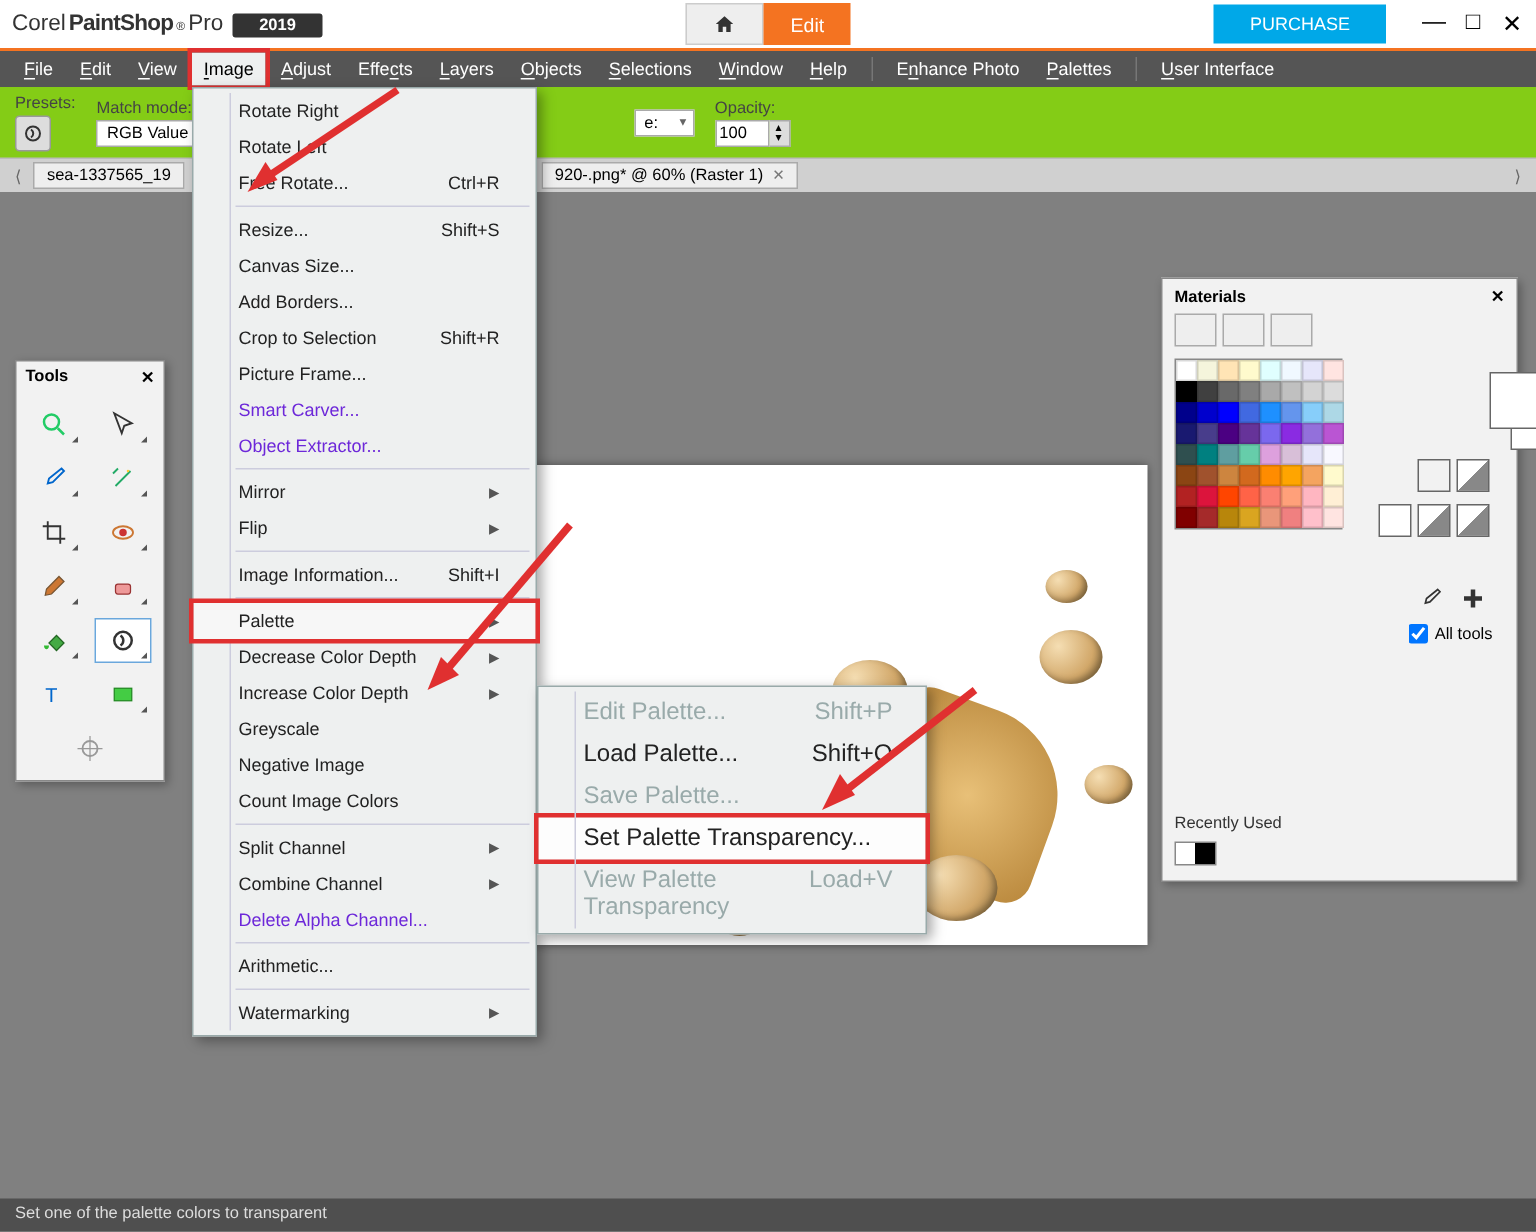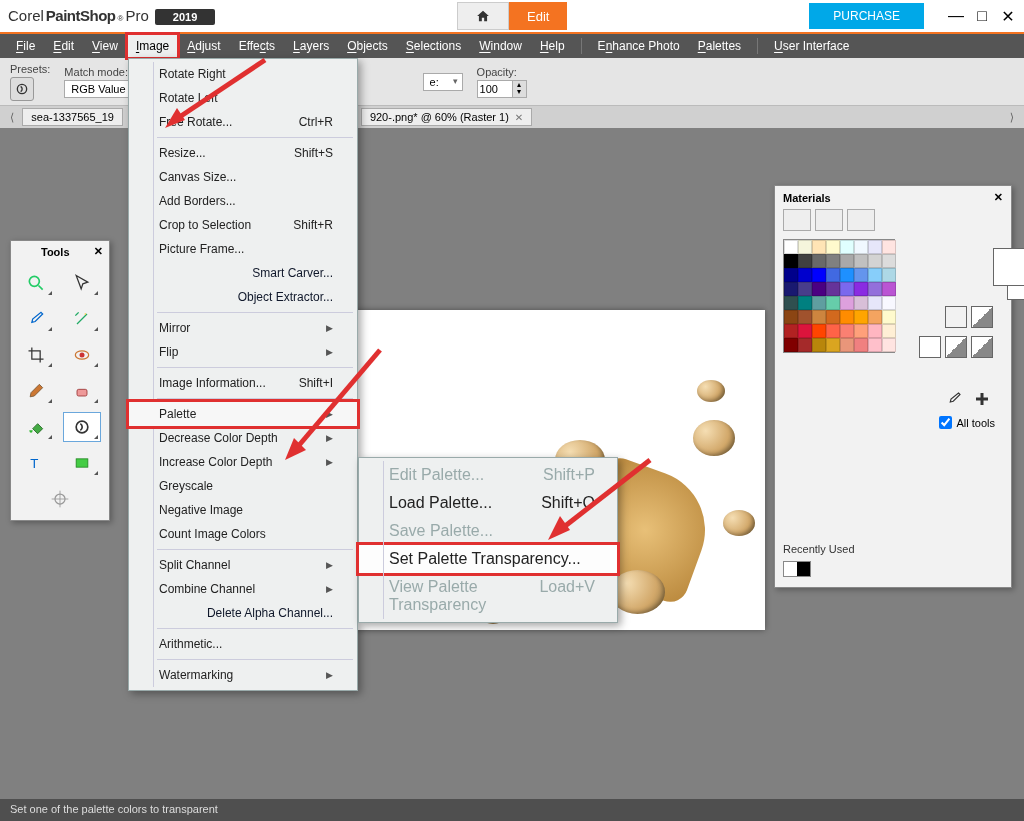--- a/index.html
+++ b/index.html
@@ -22,21 +22,21 @@
 .winctrl span { cursor:pointer; width:16px; text-align:center; }
 
 
 .menubar { background:#555; height:24px; display:flex; align-items:center; padding:0 8px; gap:2px; }
 .menubar .mitem { color:#fff; font-size:12px; padding:4px 8px; cursor:pointer; }
 .menubar .mitem.open { background:#eef0f0; color:#000; }
 .menubar .mitem.boxed { outline:3px solid #e03030; }
 .menubar .sep { width:1px; height:16px; background:#777; margin:0 6px; }
 
 
-.optbar { background:#e5e5e5; height:48px; display:flex; align-items:center; padding:4px 10px; gap:14px; font-size:11px; border-bottom:1px solid #bbb; }
+.optbar { background:#84cc16; height:48px; display:flex; align-items:center; padding:4px 10px; gap:14px; font-size:11px; border-bottom:1px solid #bbb; }
 .optbar .lbl { color:#444; }
 .optbar .preset-ic { width:24px; height:24px; background:#ddd; border:1px solid #999; border-radius:3px; display:flex; align-items:center; justify-content:center; }
 .optbar .dd { background:#fff; border:1px solid #aaa; padding:2px 18px 2px 6px; position:relative; font-size:11px; }
 .optbar .dd::after { content:"▾"; position:absolute; right:4px; top:2px; font-size:9px; color:#666; }
 .optbar .group { display:flex; flex-direction:column; gap:2px; }
 .spin { display:flex; }
 .spin input { width:36px; border:1px solid #aaa; font-size:11px; padding:2px; }
 .spin .arr { width:14px; background:#ddd; border:1px solid #aaa; border-left:none; font-size:8px; text-align:center; line-height:7px; }
 
 
@@ -47,21 +47,21 @@
 .doctabs .navR { margin-left:auto; color:#666; padding:0 4px; }
 
 
 .canvas-area { position:absolute; left:0; top:130px; right:0; bottom:22px; background:#808080; }
 .doc { position:absolute; left:355px; top:180px; width:410px; height:320px; background:#fff; box-shadow:0 0 6px rgba(0,0,0,.4); overflow:hidden; }
 .shell { position:absolute; border-radius:50%; background:radial-gradient(circle at 30% 30%, #f5deb3, #d2a86a 60%, #8b6f3e); box-shadow:inset -2px -2px 4px rgba(0,0,0,.3); }
 .star { position:absolute; background:radial-gradient(circle, #e8c078, #b8863a); border-radius:15% 50% 15% 50%; transform:rotate(20deg); }
 
 
 .tools-pal { position:absolute; left:10px; top:240px; width:100px; background:#f2f2f2; border:1px solid #888; box-shadow:2px 2px 6px rgba(0,0,0,.3); }
-.tools-pal .hdr { display:flex; align-items:center; justify-content:space-between; padding:4px 6px; font-size:11px; font-weight:600;margin-left:24px; }
+.tools-pal .hdr { display:flex; align-items:flex-start; justify-content:space-between; padding:4px 6px; font-size:11px; font-weight:600; }
 .tools-pal .hdr .x { cursor:pointer; }
 .tools-pal .grid { display:grid; grid-template-columns:1fr 1fr; gap:6px; padding:6px; }
 .tool { width:38px; height:30px; border:1px solid transparent; display:flex; align-items:center; justify-content:center; position:relative; }
 .tool.sel { background:#fff; border:1px solid #6aa7dc; }
 .tool .tri { position:absolute; right:2px; bottom:2px; width:0; height:0; border-left:4px solid transparent; border-bottom:4px solid #555; }
 .toolsvg { width:20px; height:20px; }
 
 
 .mat-pal { position:absolute; right:12px; top:185px; width:238px; background:#f2f2f2; border:1px solid #888; box-shadow:2px 2px 6px rgba(0,0,0,.3); padding-bottom:8px; }
 .mat-pal .hdr { display:flex; align-items:center; justify-content:space-between; padding:5px 8px; font-size:11px; font-weight:700; }
@@ -80,21 +80,21 @@
 .sw-sm.half { background:linear-gradient(135deg,#fff 50%,#888 50%); }
 .mat-pal .tools-row { display:flex; gap:10px; padding:4px 8px; align-items:center; position:absolute; right:12px; top:200px; }
 .mat-pal .alltools { display:flex; align-items:center; gap:4px; font-size:11px; position:absolute; right:16px; top:230px; }
 .mat-pal .ru { font-size:11px; padding:4px 8px; color:#333; }
 .mat-pal .ru-sw { width:28px; height:16px; background:linear-gradient(90deg,#fff 50%,#000 50%); border:1px solid #888; margin:2px 8px; }
 
 
 .menu { position:absolute; left:128px; top:58px; width:230px; background:#eef0f0; border:1px solid #9aa; box-shadow:3px 3px 8px rgba(0,0,0,.35); font-size:12px; padding:3px 0; z-index:50; }
 .edge-line { position:absolute; left:24px; top:3px; bottom:3px; width:1px; background:#ccd; }
 .menu .mi { padding:5px 24px 5px 30px; display:flex; justify-content:space-between; align-items:center; cursor:pointer; color:#222; position:relative; }
-.menu .mi.dis { color:#0f172a;justify-content:flex-end; }
+.menu .mi.dis { color:#6d28d9; }
 .menu .mi .arr { font-size:9px; color:#555; }
 .menu .msep { height:1px; background:#ccd; margin:3px 4px 3px 28px; }
 .menu .mi.hl { outline:3px solid #e03030; background:#f7f7f7; }
 
 
 .submenu { position:absolute; left:358px; top:445px; width:260px; background:#eef0f0; border:1px solid #9aa; box-shadow:3px 3px 8px rgba(0,0,0,.35); font-size:16px; padding:3px 0; z-index:60;margin-top:12px; }
 .submenu .mi { padding:5px 22px 5px 30px; display:flex; justify-content:space-between; color:#222; }
 .submenu .mi.dis { color:#9aa; }
 .submenu .mi.hl { outline:3px solid #e03030; background:#fdfdfd; }
 

